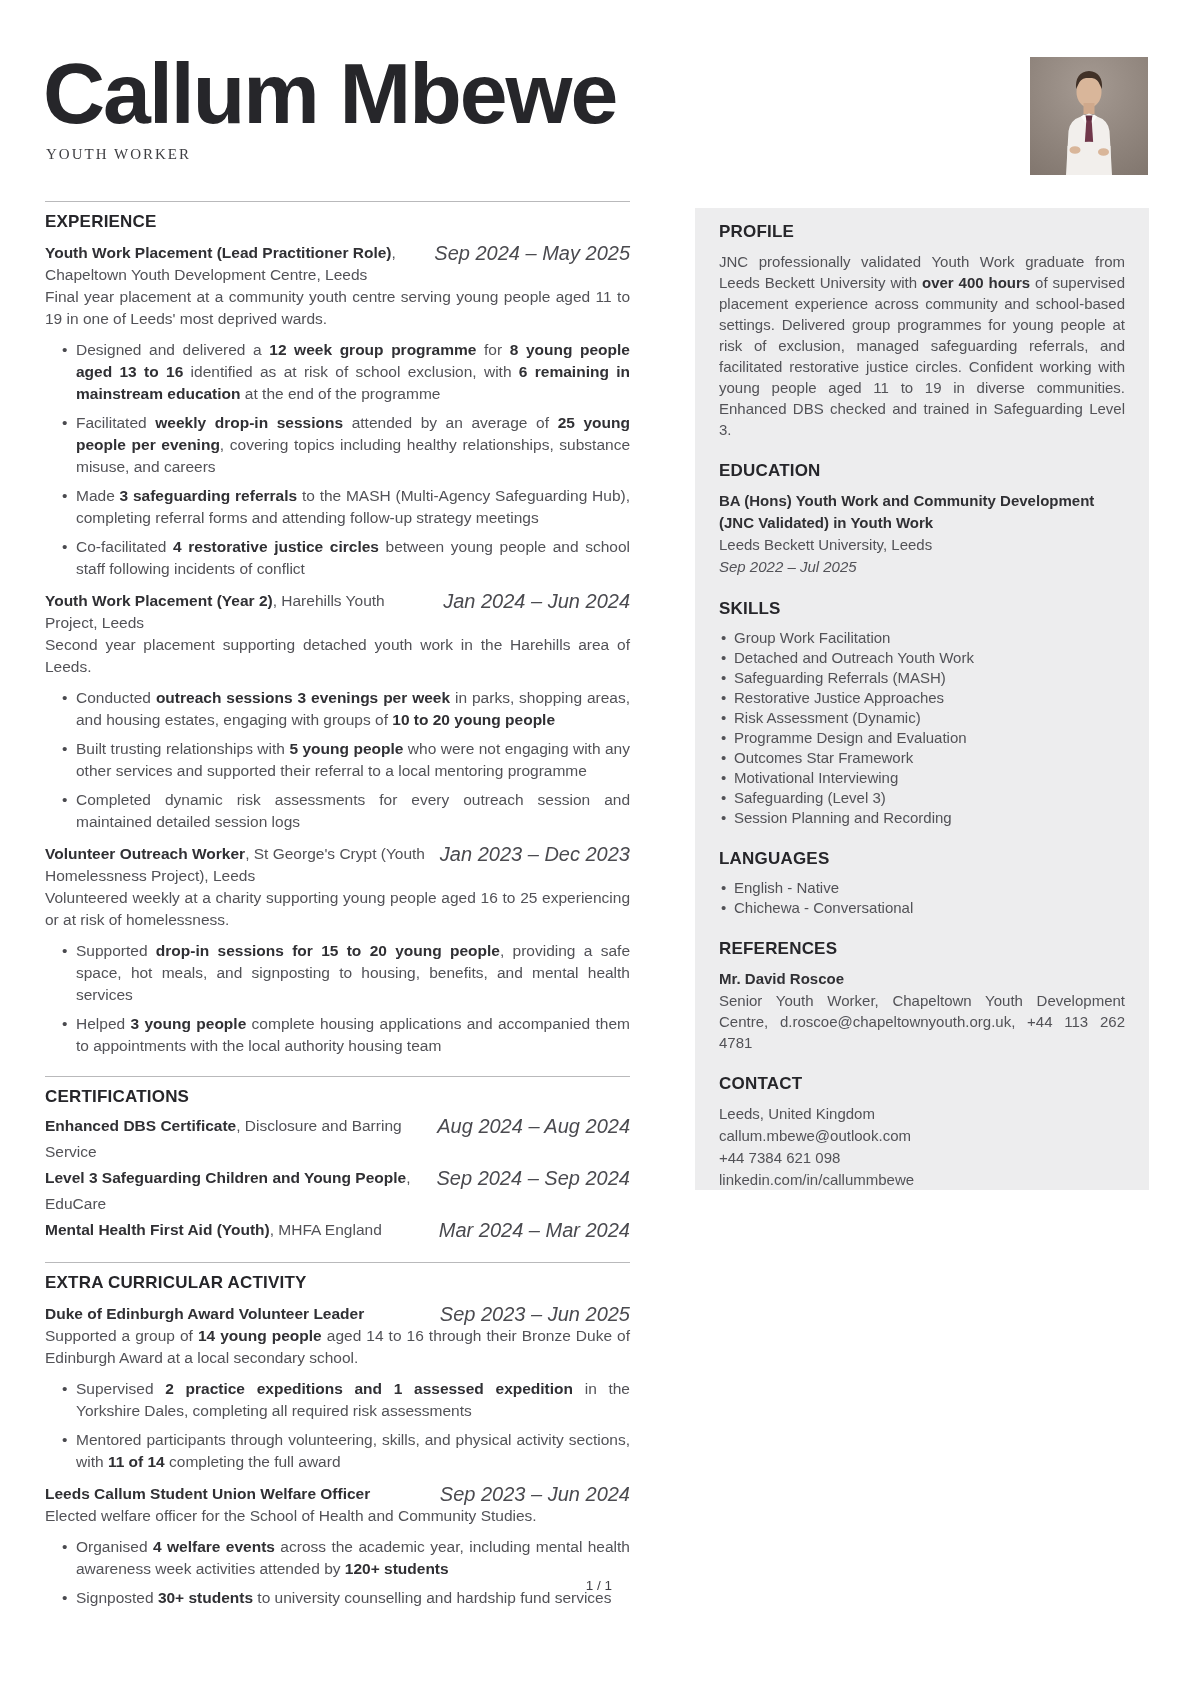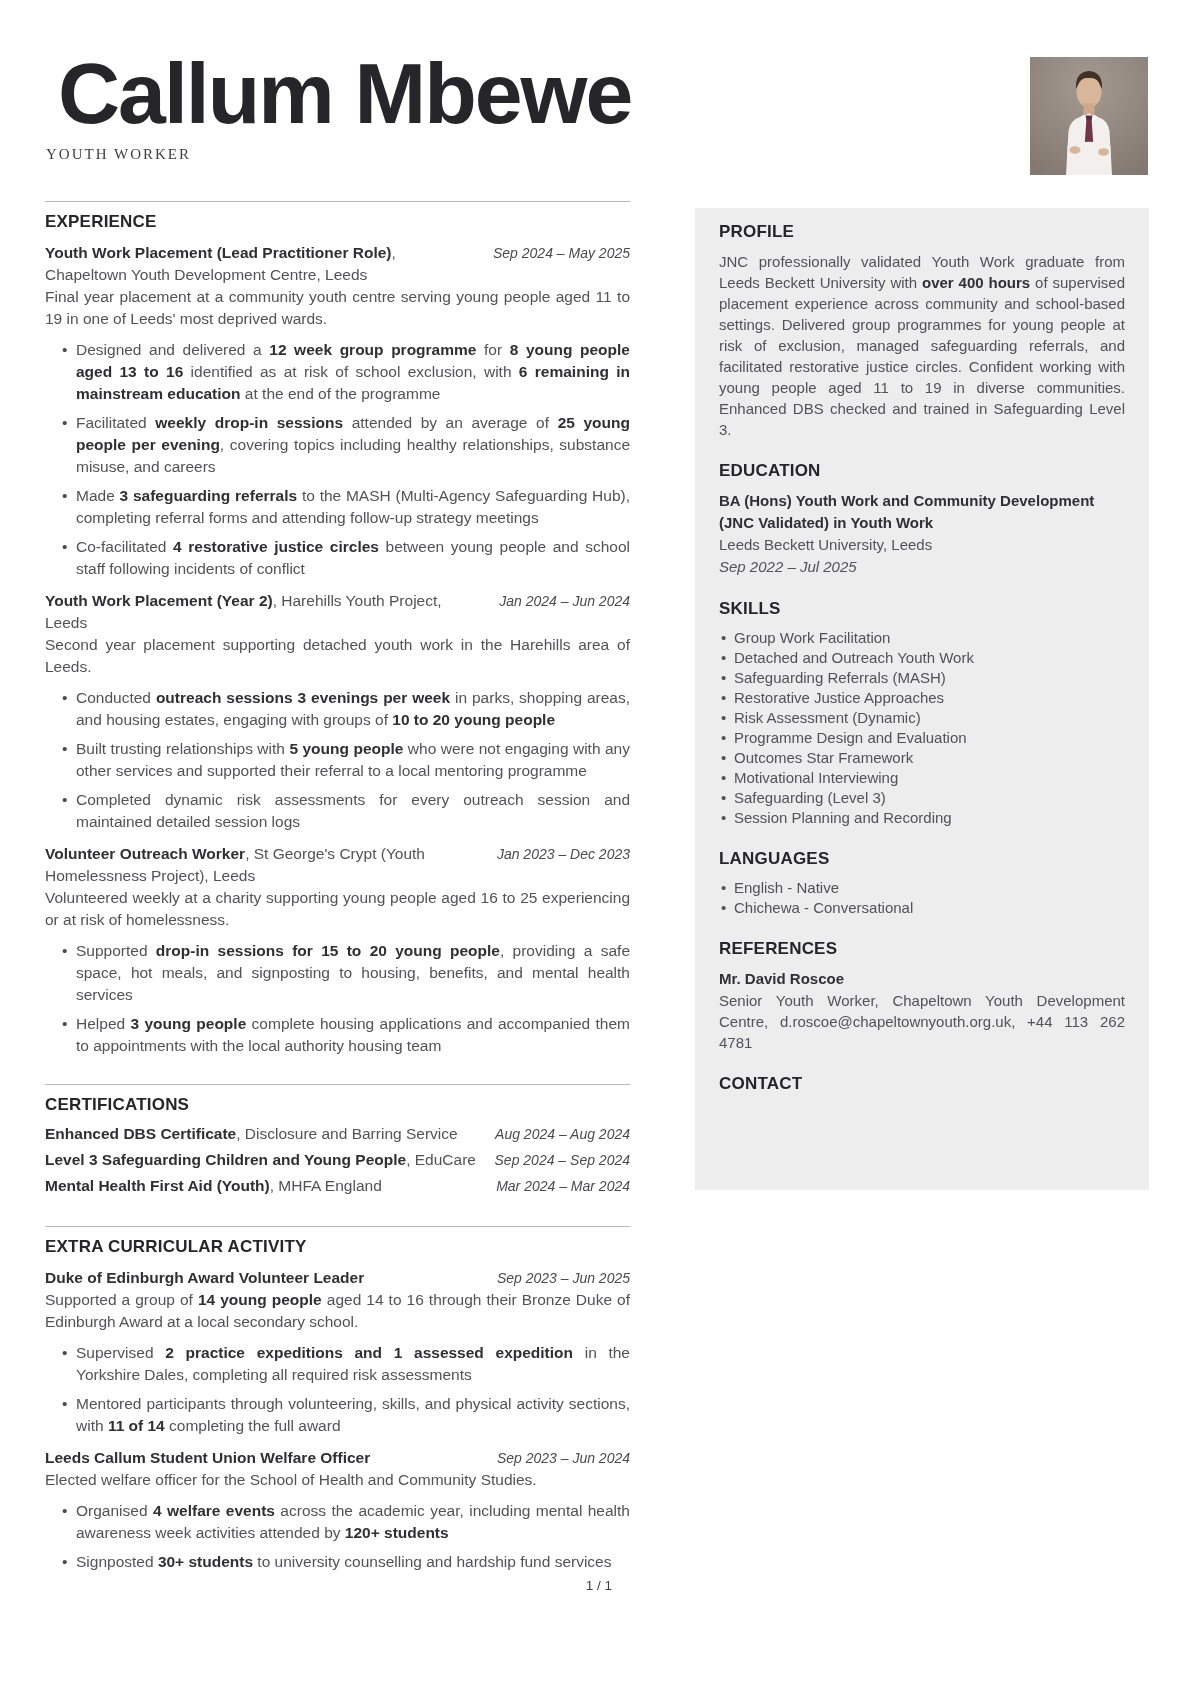--- a/index.html
+++ b/index.html
@@ -6,45 +6,45 @@
   html, body { width:1190px; }
   body {
     height:1683px; position:relative; background:#ffffff;
     font-family:"Liberation Sans","DejaVu Sans",sans-serif;
     color:var(--body-color,#525257);
   }
   .page { position:absolute; inset:0; }
 
   
   .name {
-    position:absolute; left:58px; top:50px;
+    position:absolute; left:43px; top:50px;
     font-size:86px; font-weight:700; letter-spacing:-2px; line-height:1;
     color:var(--heading-color,#242428);
   }
   .subtitle {
     position:absolute; left:46px; top:146px;
     font-size:15px; letter-spacing:2px; color:#3e3e42;font-family:Liberation Serif, serif;
   }
   .photo { position:absolute; left:1030px; top:57px; width:118px; height:118px; }
 
   
   .left-col { position:absolute; left:45px; top:197px; width:585px; font-size:15.5px; }
   .rule { border-top:1px solid var(--rule-color,#b9b9bb); height:0; }
   .sec {
     font-size:17px; font-weight:700; letter-spacing:.2px; line-height:20px;
     color:var(--heading-color,#26262a);
   }
-  .lsec { margin-top:27px; }
+  .lsec { margin-top:19px; }
   .lsec:first-child { margin-top:4px; }
   .left-col .sec { margin:10px 0 6px; }
 
   .job { margin-top:10px; }
   .job-head { line-height:22px; }
   .jt { color:var(--bold-color,#303034); font-weight:700; }
-  .date { float:right; font-style:italic; font-size:14px; color:#4a4a4f; margin-left:12px; }
+  .date { float:right; font-style:italic; font-size:20px; color:#4a4a4f; margin-left:12px; }
   .summary { text-align:justify; line-height:22px; }
   .bullets { list-style:none; margin:9px 0 2px; padding-left:31px; }
   .bullet { position:relative; text-align:justify; line-height:22px; margin-bottom:7px; }
   .bullet::before { content:"\2022"; position:absolute; left:-14px; color:#4a4a4f; }
   .bullet b, .summary b, .pbody b { color:var(--bold-color,#303034); font-weight:700; }
 
   .cert-row { line-height:26px; }
   .cert-row b { color:var(--bold-color,#303034); }
 
   
@@ -244,19 +244,26 @@
     </section>
 
     <section class="psec">
       <h2 class="sec">REFERENCES</h2>
       <div class="ref-name">Mr. David Roscoe</div>
       <p class="pbody just">Senior Youth Worker, Chapeltown Youth Development Centre, d.roscoe@chapeltownyouth.org.uk, +44 113 262 4781</p>
     </section>
 
     <section class="psec">
       <h2 class="sec">CONTACT</h2>
+      <div>
+
+      <div class="cline">Leeds, United Kingdom</div>
+          <div class="cline">callum.mbewe@outlook.com</div>
+          <div class="cline">+44 7384 621 098</div>
+          <div class="cline">linkedin.com/in/callummbewe</div>
+        </div>
     </section>
 
   </aside>
 
   <footer class="footer">1 / 1</footer>
 
 </div>
 
 </body></html>

